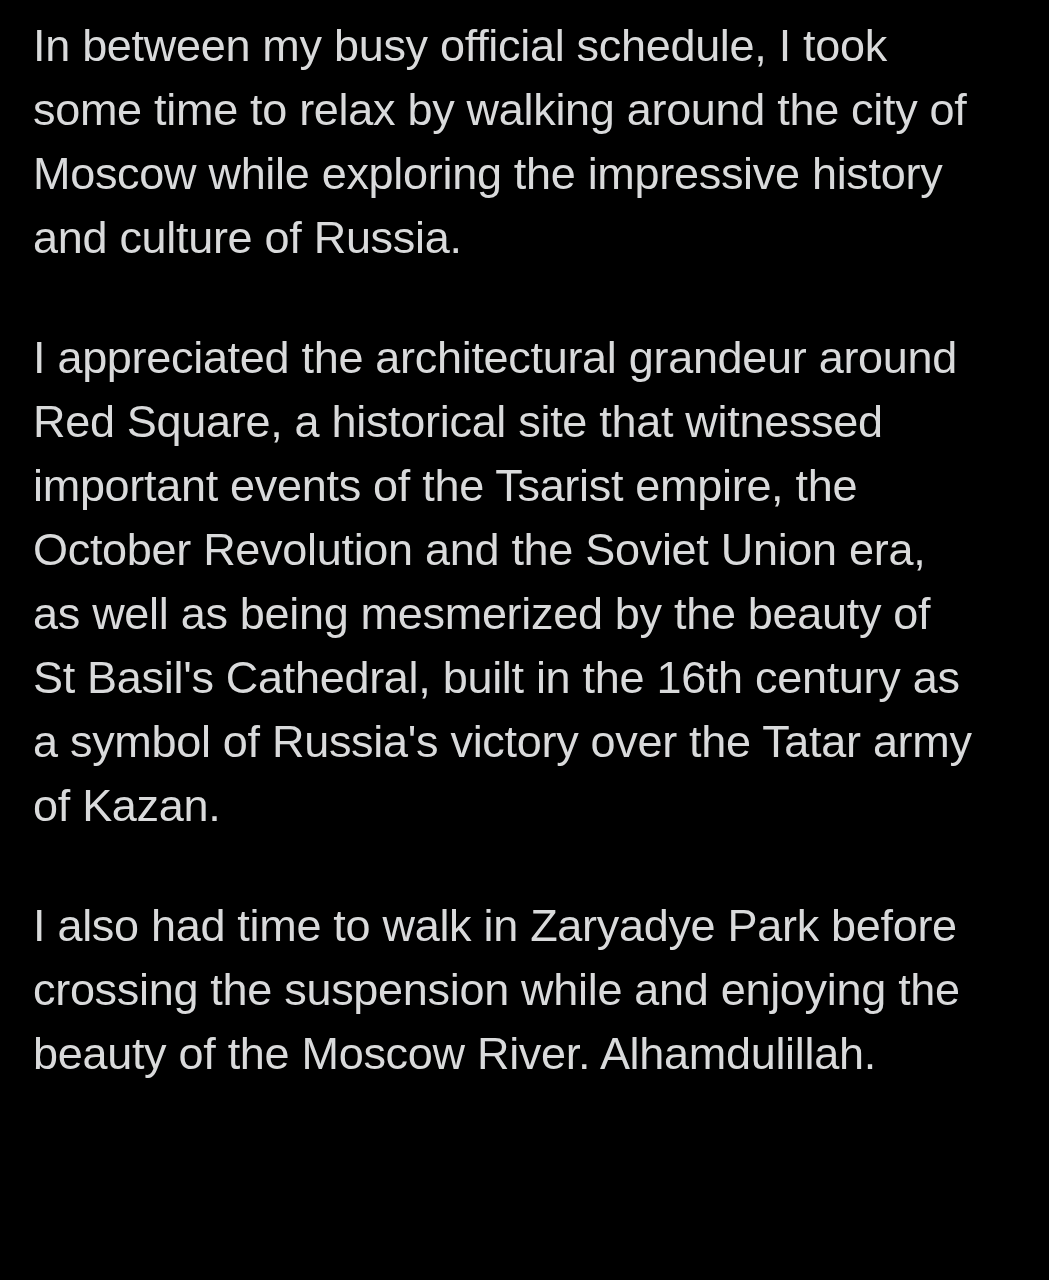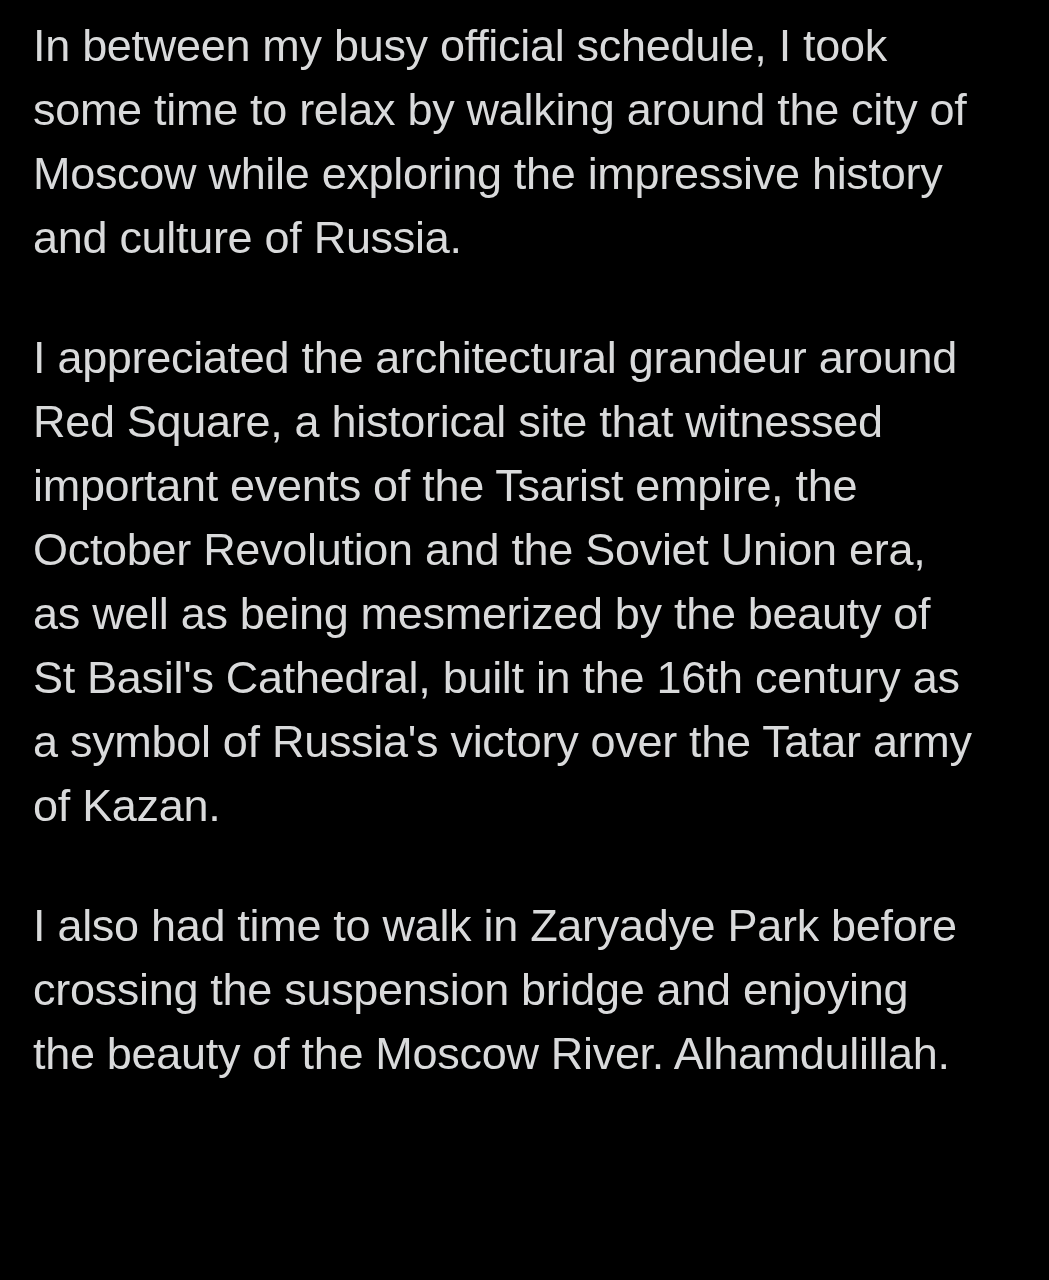--- a/index.html
+++ b/index.html
@@ -34,14 +34,14 @@
   .para:last-child {
     margin-bottom: 0;
   }
 </style>
 </head>
 <body>
 
 <div class="post">
   <p class="para">In between my busy official schedule, I took some time to relax by walking around the city of Moscow while exploring the impressive history and culture of Russia.</p>
   <p class="para">I appreciated the architectural grandeur around Red Square, a historical site that witnessed important events of the Tsarist empire, the October Revolution and the Soviet Union era, as well as being mesmerized by the beauty of St Basil's Cathedral, built in the 16th century as a symbol of Russia's victory over the Tatar army of Kazan.</p>
-  <p class="para">I also had time to walk in Zaryadye Park before crossing the suspension bridge and enjoying the beauty of the Moscow River. Alhamdulillah.</p>
+  <p class="para">I also had time to walk in Zaryadye Park before crossing the suspension while and enjoying the beauty of the Moscow River. Alhamdulillah.</p>
 </div>
 
 </body></html>

